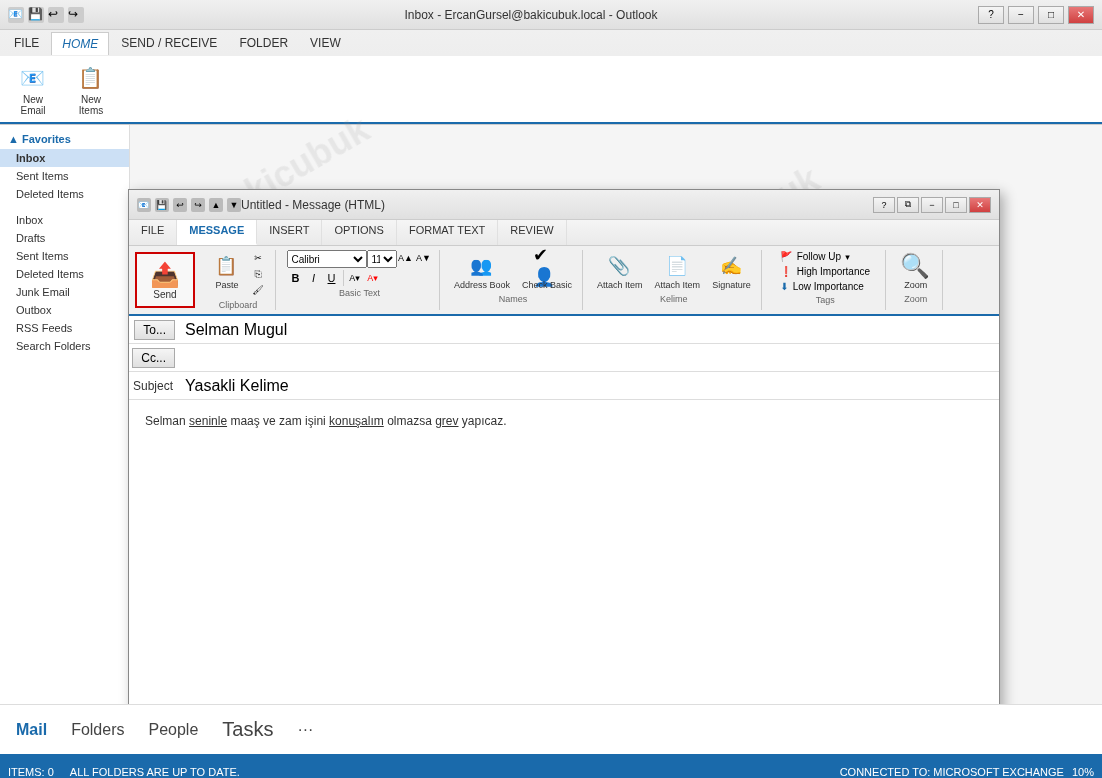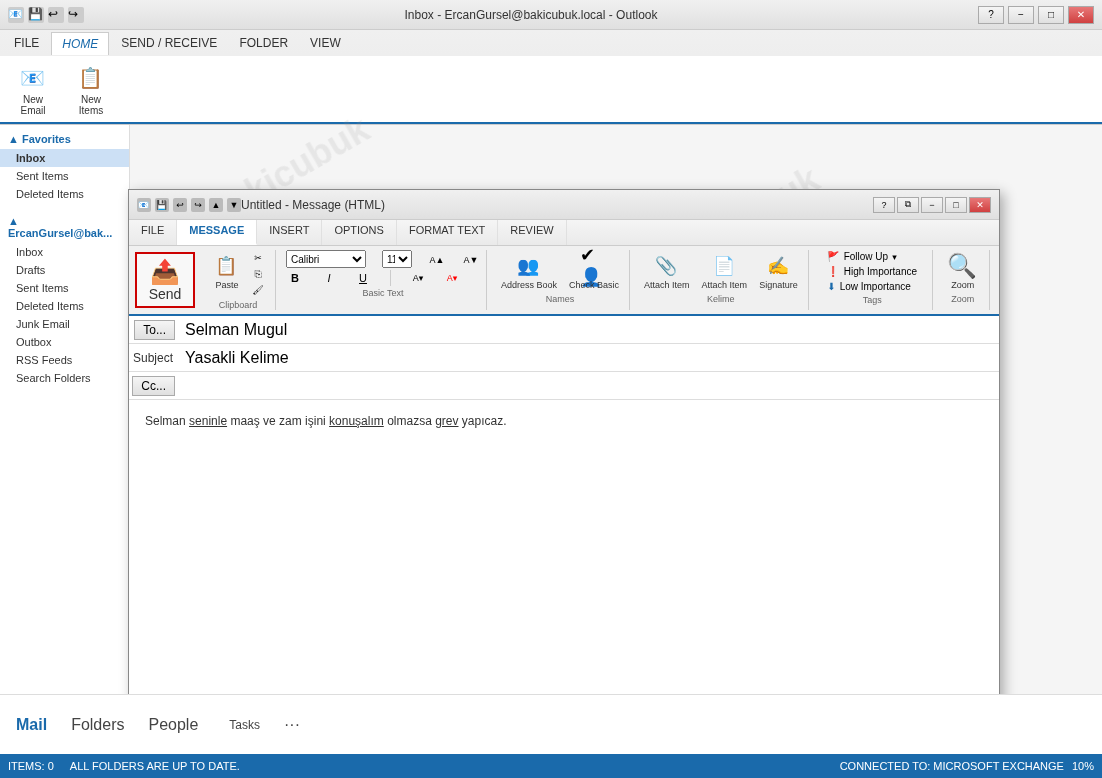--- a/index.html
+++ b/index.html
@@ -42,26 +42,26 @@
     .sidebar { width: 130px; background: #fff; border-right: 1px solid #ddd; display: flex; flex-direction: column; }
     .sidebar-section { padding: 4px 0; }
     .sidebar-item { padding: 3px 8px 3px 16px; font-size: 11px; color: #333; cursor: pointer; }
     .sidebar-item.active { background: #cce0f5; font-weight: bold; }
     .sidebar-section-header { padding: 4px 8px; font-size: 11px; font-weight: bold; color: #1a6aab; cursor: pointer; }
 
     
     .content-area { flex: 1; background: #f5f5f5; display: flex; flex-direction: column; }
 
     
-    .bottom-nav { height: 60px; background: #fff; border-top: 1px solid #ddd; display: flex; align-items: center; padding: 0 16px; gap: 24px; }
+    .bottom-nav { height: 50px; background: #fff; border-top: 1px solid #ddd; display: flex; align-items: center; padding: 0 16px; gap: 24px; }
     .bottom-nav-item { font-size: 18px; color: #444; cursor: pointer; }
     .bottom-nav-item.active { color: #1a6aab; }
 
     
-    .status-bar { height: 24px; background: #1a6aab; display: flex; align-items: center; padding: 0 8px; gap: 16px; color: white; font-size: 11px; }
+    .status-bar { height: 24px; background: #1a6aab; display: flex; align-items: flex-end; padding: 0 8px; gap: 16px; color: white; font-size: 11px; }
     .status-bar-right { margin-left: auto; display: flex; align-items: center; gap: 8px; }
 
     
     .compose-overlay { position: absolute; top: 64px; left: 128px; width: 872px; height: 630px; background: #fff; border: 1px solid #888; box-shadow: 4px 4px 12px rgba(0,0,0,0.3); display: flex; flex-direction: column; z-index: 100; }
 
     
     .compose-titlebar { height: 30px; background: linear-gradient(to bottom, #f0f0f0, #e0e0e0); display: flex; align-items: center; justify-content: space-between; padding: 0 8px; border-bottom: 1px solid #ccc; flex-shrink: 0; }
     .compose-titlebar-title { font-size: 12px; color: #333; flex: 1; }
     .compose-titlebar-controls { display: flex; gap: 2px; }
     .compose-titlebar-btn { width: 22px; height: 16px; border: 1px solid #aaa; background: linear-gradient(to bottom, #f5f5f5, #e0e0e0); font-size: 9px; cursor: pointer; display: flex; align-items: center; justify-content: center; }
@@ -79,21 +79,21 @@
     .cr-group { display: flex; flex-direction: column; align-items: center; border-right: 1px solid #ccc; padding: 0 6px; }
     .cr-group-label { font-size: 9px; color: #666; margin-top: 2px; }
     .cr-group-content { display: flex; align-items: center; gap: 2px; }
     .cr-btn-large { display: flex; flex-direction: column; align-items: center; cursor: pointer; padding: 2px 4px; min-width: 40px; }
     .cr-icon-lg { width: 28px; height: 28px; display: flex; align-items: center; justify-content: center; font-size: 18px; }
     .cr-label { font-size: 9px; color: #333; text-align: center; }
 
     
     .send-panel { width: 60px; display: flex; flex-direction: column; align-items: center; justify-content: center; border-right: 2px solid red; border: 2px solid #cc0000; background: #f8f8f8; cursor: pointer; margin: 2px; }
     .send-icon { font-size: 24px; color: #1a6aab; }
-    .send-label { font-size: 14px; color: #333; }
+    .send-label { font-size: 10px; color: #333; }
 
     
     .compose-form { flex: 1; display: flex; overflow: hidden; }
     .compose-form-fields { flex: 1; display: flex; flex-direction: column; }
     .compose-field-row { display: flex; align-items: center; border-bottom: 1px solid #ddd; min-height: 28px; }
     .compose-field-label-btn { width: 50px; display: flex; justify-content: flex-end; padding-right: 4px; flex-shrink: 0; }
     .compose-field-btn { padding: 2px 8px; background: linear-gradient(to bottom, #f5f5f5, #e0e0e0); border: 1px solid #aaa; font-size: 12px; cursor: pointer; }
     .compose-field-input { flex: 1; border: none; outline: none; font-size: 16px; padding: 4px 6px; background: transparent; }
     .compose-subject-label { width: 50px; display: flex; justify-content: flex-end; padding-right: 6px; font-size: 12px; color: #333; flex-shrink: 0; }
 
@@ -101,21 +101,21 @@
     .compose-body { flex: 1; padding: 12px 16px; font-size: 12px; color: #333; line-height: 1.5; overflow-y: auto; background: #fff; }
     .underline { text-decoration: underline; }
 
     
     .clipboard-group { display: flex; flex-direction: row; align-items: stretch; }
     .clipboard-main { display: flex; flex-direction: column; align-items: center; cursor: pointer; padding: 2px 6px; }
     .clipboard-side { display: flex; flex-direction: column; justify-content: center; }
     .clip-btn { width: 22px; height: 16px; display: flex; align-items: center; justify-content: center; cursor: pointer; font-size: 9px; }
 
     
-    .format-row { display: flex; align-items: flex-end; gap: 16px; }
+    .format-row { display: flex; align-items: flex-start; gap: 0; }
     .fmt-btn { width: 18px; height: 16px; display: flex; align-items: center; justify-content: center; font-size: 11px; cursor: pointer; border: 1px solid transparent; }
     .fmt-sep { width: 1px; height: 16px; background: #ccc; margin: 0 2px; }
     .tag-btn { display: flex; align-items: center; gap: 4px; cursor: pointer; padding: 1px 4px; font-size: 10px; }
 
     .watermark { position: fixed; color: rgba(150,150,150,0.15); font-size: 36px; font-weight: bold; transform: rotate(-30deg); pointer-events: none; z-index: 50; }
     .w1 { top: 150px; left: 200px; }
     .w2 { top: 350px; left: 450px; }
     .w3 { top: 500px; left: 150px; }
     .w4 { top: 200px; left: 650px; }
     .w5 { top: 450px; left: 750px; }
@@ -170,21 +170,20 @@
   <div class="outlook-body" style="flex:1; overflow:hidden; position:relative;">
 
     <div class="sidebar">
       <div class="sidebar-section">
         <div class="sidebar-section-header">▲ Favorites</div>
         <div class="sidebar-item active">Inbox</div>
         <div class="sidebar-item">Sent Items</div>
         <div class="sidebar-item">Deleted Items</div>
       </div>
       <div class="sidebar-section">
-        <div class="sidebar-section-header">▲ ErcanGursel@bak...</div>
         <div class="sidebar-item">Inbox</div>
         <div class="sidebar-item">Drafts</div>
         <div class="sidebar-item">Sent Items</div>
         <div class="sidebar-item">Deleted Items</div>
         <div class="sidebar-item">Junk Email</div>
         <div class="sidebar-item">Outbox</div>
         <div class="sidebar-item">RSS Feeds</div>
         <div class="sidebar-item">Search Folders</div>
       </div>
     </div>
@@ -335,45 +334,45 @@
         <div class="compose-form-fields">
 
           <div class="compose-field-row">
             <div class="compose-field-label-btn">
               <button class="compose-field-btn">To...</button>
             </div>
             <input class="compose-field-input" value="Selman Mugul" style="">
           </div>
 
           <div class="compose-field-row">
+            <div class="compose-field-label-btn">
+              <button class="compose-field-btn">Cc...</button>
+            </div>
+            <input class="compose-field-input" value="" style="">
+          </div>
+
+          <div class="compose-field-row">
             <div class="compose-subject-label">Subject</div>
             <input class="compose-field-input" value="Yasakli Kelime" style="">
-          </div>
-
-          <div class="compose-field-row">
-            <div class="compose-field-label-btn">
-              <button class="compose-field-btn">Cc...</button>
-            </div>
-            <input class="compose-field-input" value="" style="">
           </div>
 
           <div class="compose-body">
             <p>Selman <span class="underline">seninle</span> maaş ve zam işini <span class="underline">konuşalım</span> olmazsa <span class="underline">grev</span> yapıcaz.</p>
           </div>
 
         </div>
       </div>
     </div>
   </div>
 
   <div class="bottom-nav">
     <div class="bottom-nav-item active" style="font-size:16px; font-weight:bold; color:#1a6aab;">Mail</div>
     <div class="bottom-nav-item" style="font-size:16px;">Folders</div>
     <div class="bottom-nav-item" style="font-size:16px;">People</div>
-    <div class="bottom-nav-item" style="font-size:12px;margin-left:7px;">Tasks</div>
+    <div class="bottom-nav-item" style="font-size:20px;">Tasks</div>
     <div class="bottom-nav-item" style="font-size:16px;">···</div>
   </div>
 
   <div class="status-bar">
     <span>ITEMS: 0</span>
     <span>ALL FOLDERS ARE UP TO DATE.</span>
     <div class="status-bar-right">
       <span>CONNECTED TO: MICROSOFT EXCHANGE</span>
       <span>10%</span>
     </div>

